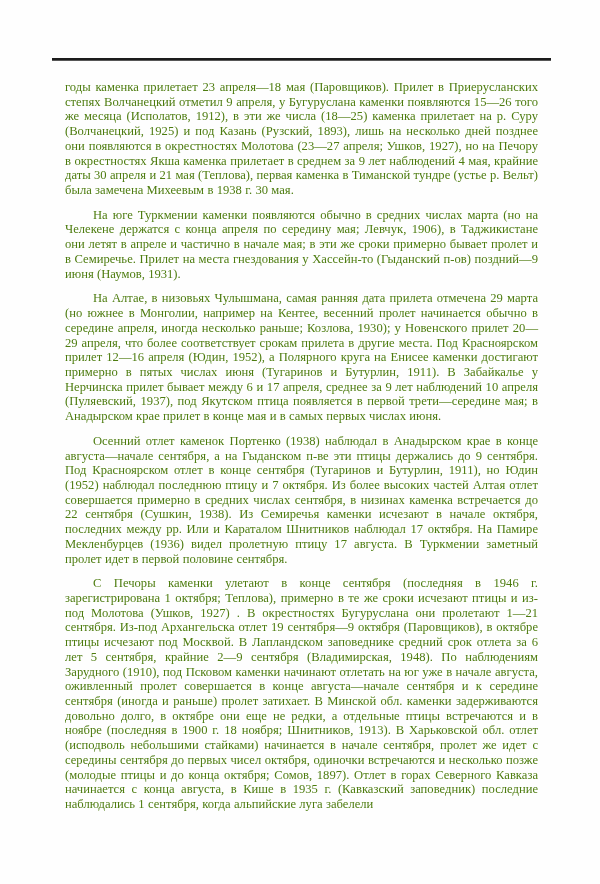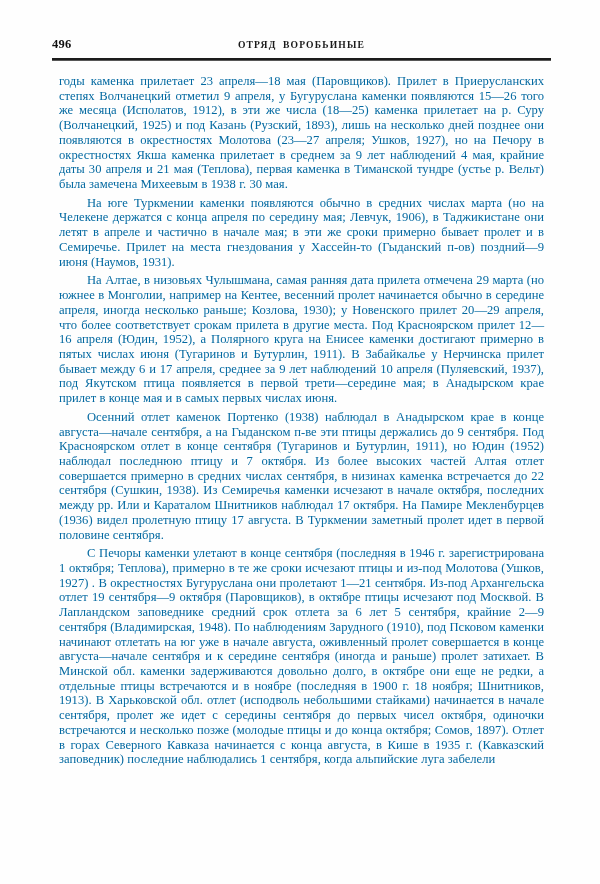--- a/index.html
+++ b/index.html
@@ -79,45 +79,41 @@
   }
 
   
   .body-text {
     position: absolute;
     left: 55px;
     top: 70px;
     width: 493px;
   }
   p.para {
-    margin: 4px;
+    margin: 10px;
     padding: 0;
     text-align: justify;
     text-justify: inter-word;
     text-indent: 28px;
     font-size: 12.6px;
     line-height: 14.72px;
     word-spacing: 0.15px;
     letter-spacing: 0.01px;
     hyphens: manual;
-    color: #0369a1;
+    color: #4d7c0f;
   }
   p.para.continued {
     text-indent: 0;
   }
 </style>
 </head>
 <body>
 
 <div class="page">
 
-  <div class="page-header">
-    <div class="folio">496</div>
-    <div class="running-head">ОТРЯД ВОРОБЬИНЫЕ</div>
-  </div>
 
   <div class="head-rule">
     <div class="bar-thick"></div>
     <div class="bar-thin"></div>
   </div>
 
   <div class="body-text">
     <p class="para continued">годы каменка прилетает 23 апреля—18 мая (Паровщиков). Прилет в Приерусланских степях Волчанецкий отметил 9 апреля, у Бугуруслана каменки появляются 15—26 того же месяца (Исполатов, 1912), в эти же числа (18—25) каменка прилетает на р. Суру (Волчанецкий, 1925) и под Казань (Рузский, 1893), лишь на несколько дней позднее они появляются в окрестностях Молотова (23—27 апреля; Ушков, 1927), но на Печору в окрестностях Якша каменка прилетает в среднем за 9 лет наблюдений 4 мая, крайние даты 30 апреля и 21 мая (Теплова), первая каменка в Тиманской тундре (устье р. Вельт) была замечена Михеевым в 1938 г. 30 мая.</p>
     <p class="para">На юге Туркмении каменки появляются обычно в средних числах марта (но на Челекене держатся с конца апреля по середину мая; Левчук, 1906), в Таджикистане они летят в апреле и частично в начале мая; в эти же сроки примерно бывает пролет и в Семиречье. Прилет на места гнездования у Хассейн-то (Гыданский п-ов) поздний—9 июня (Наумов, 1931).</p>
     <p class="para">На Алтае, в низовьях Чулышмана, самая ранняя дата прилета отмечена 29 марта (но южнее в Монголии, например на Кентее, весенний пролет начинается обычно в середине апреля, иногда несколько раньше; Козлова, 1930); у Новенского прилет 20—29 апреля, что более соответствует срокам прилета в другие места. Под Красноярском прилет 12—16 апреля (Юдин, 1952), а Полярного круга на Енисее каменки достигают примерно в пятых числах июня (Тугаринов и Бутурлин, 1911). В Забайкалье у Нерчинска прилет бывает между 6 и 17 апреля, среднее за 9 лет наблюдений 10 апреля (Пуляевский, 1937), под Якутском птица появляется в первой трети—середине мая; в Анадырском крае прилет в конце мая и в самых первых числах июня.</p>

